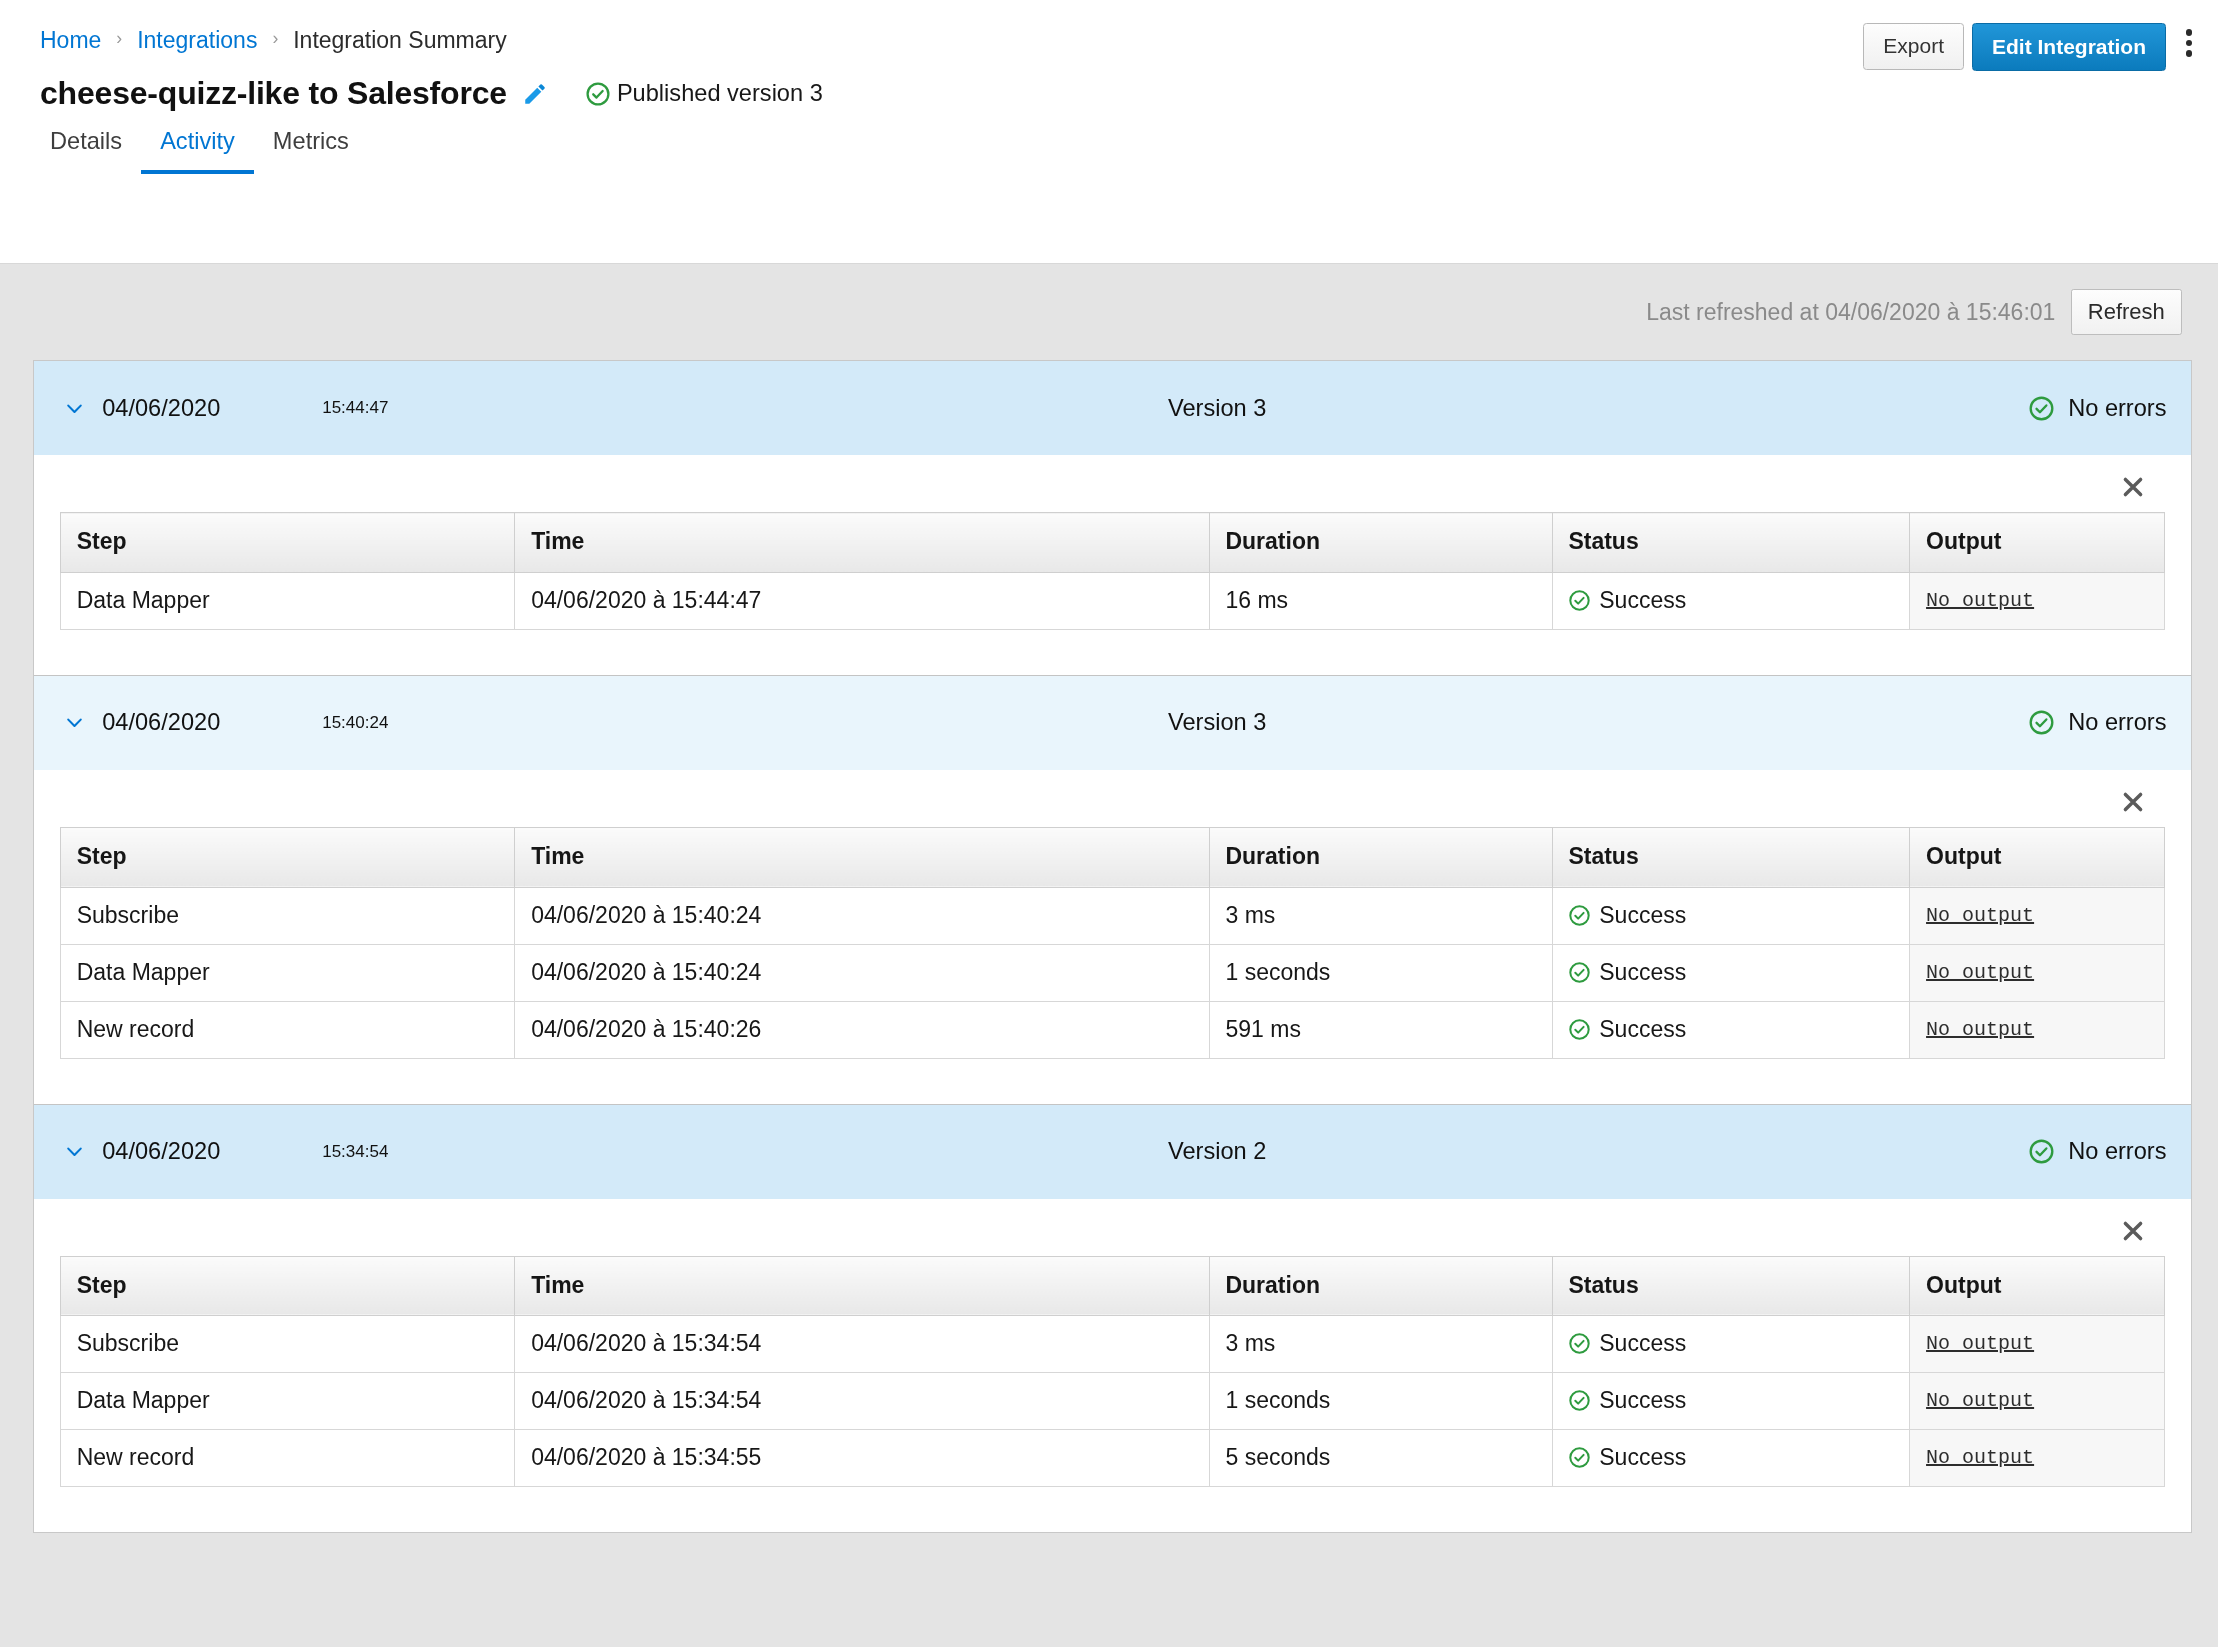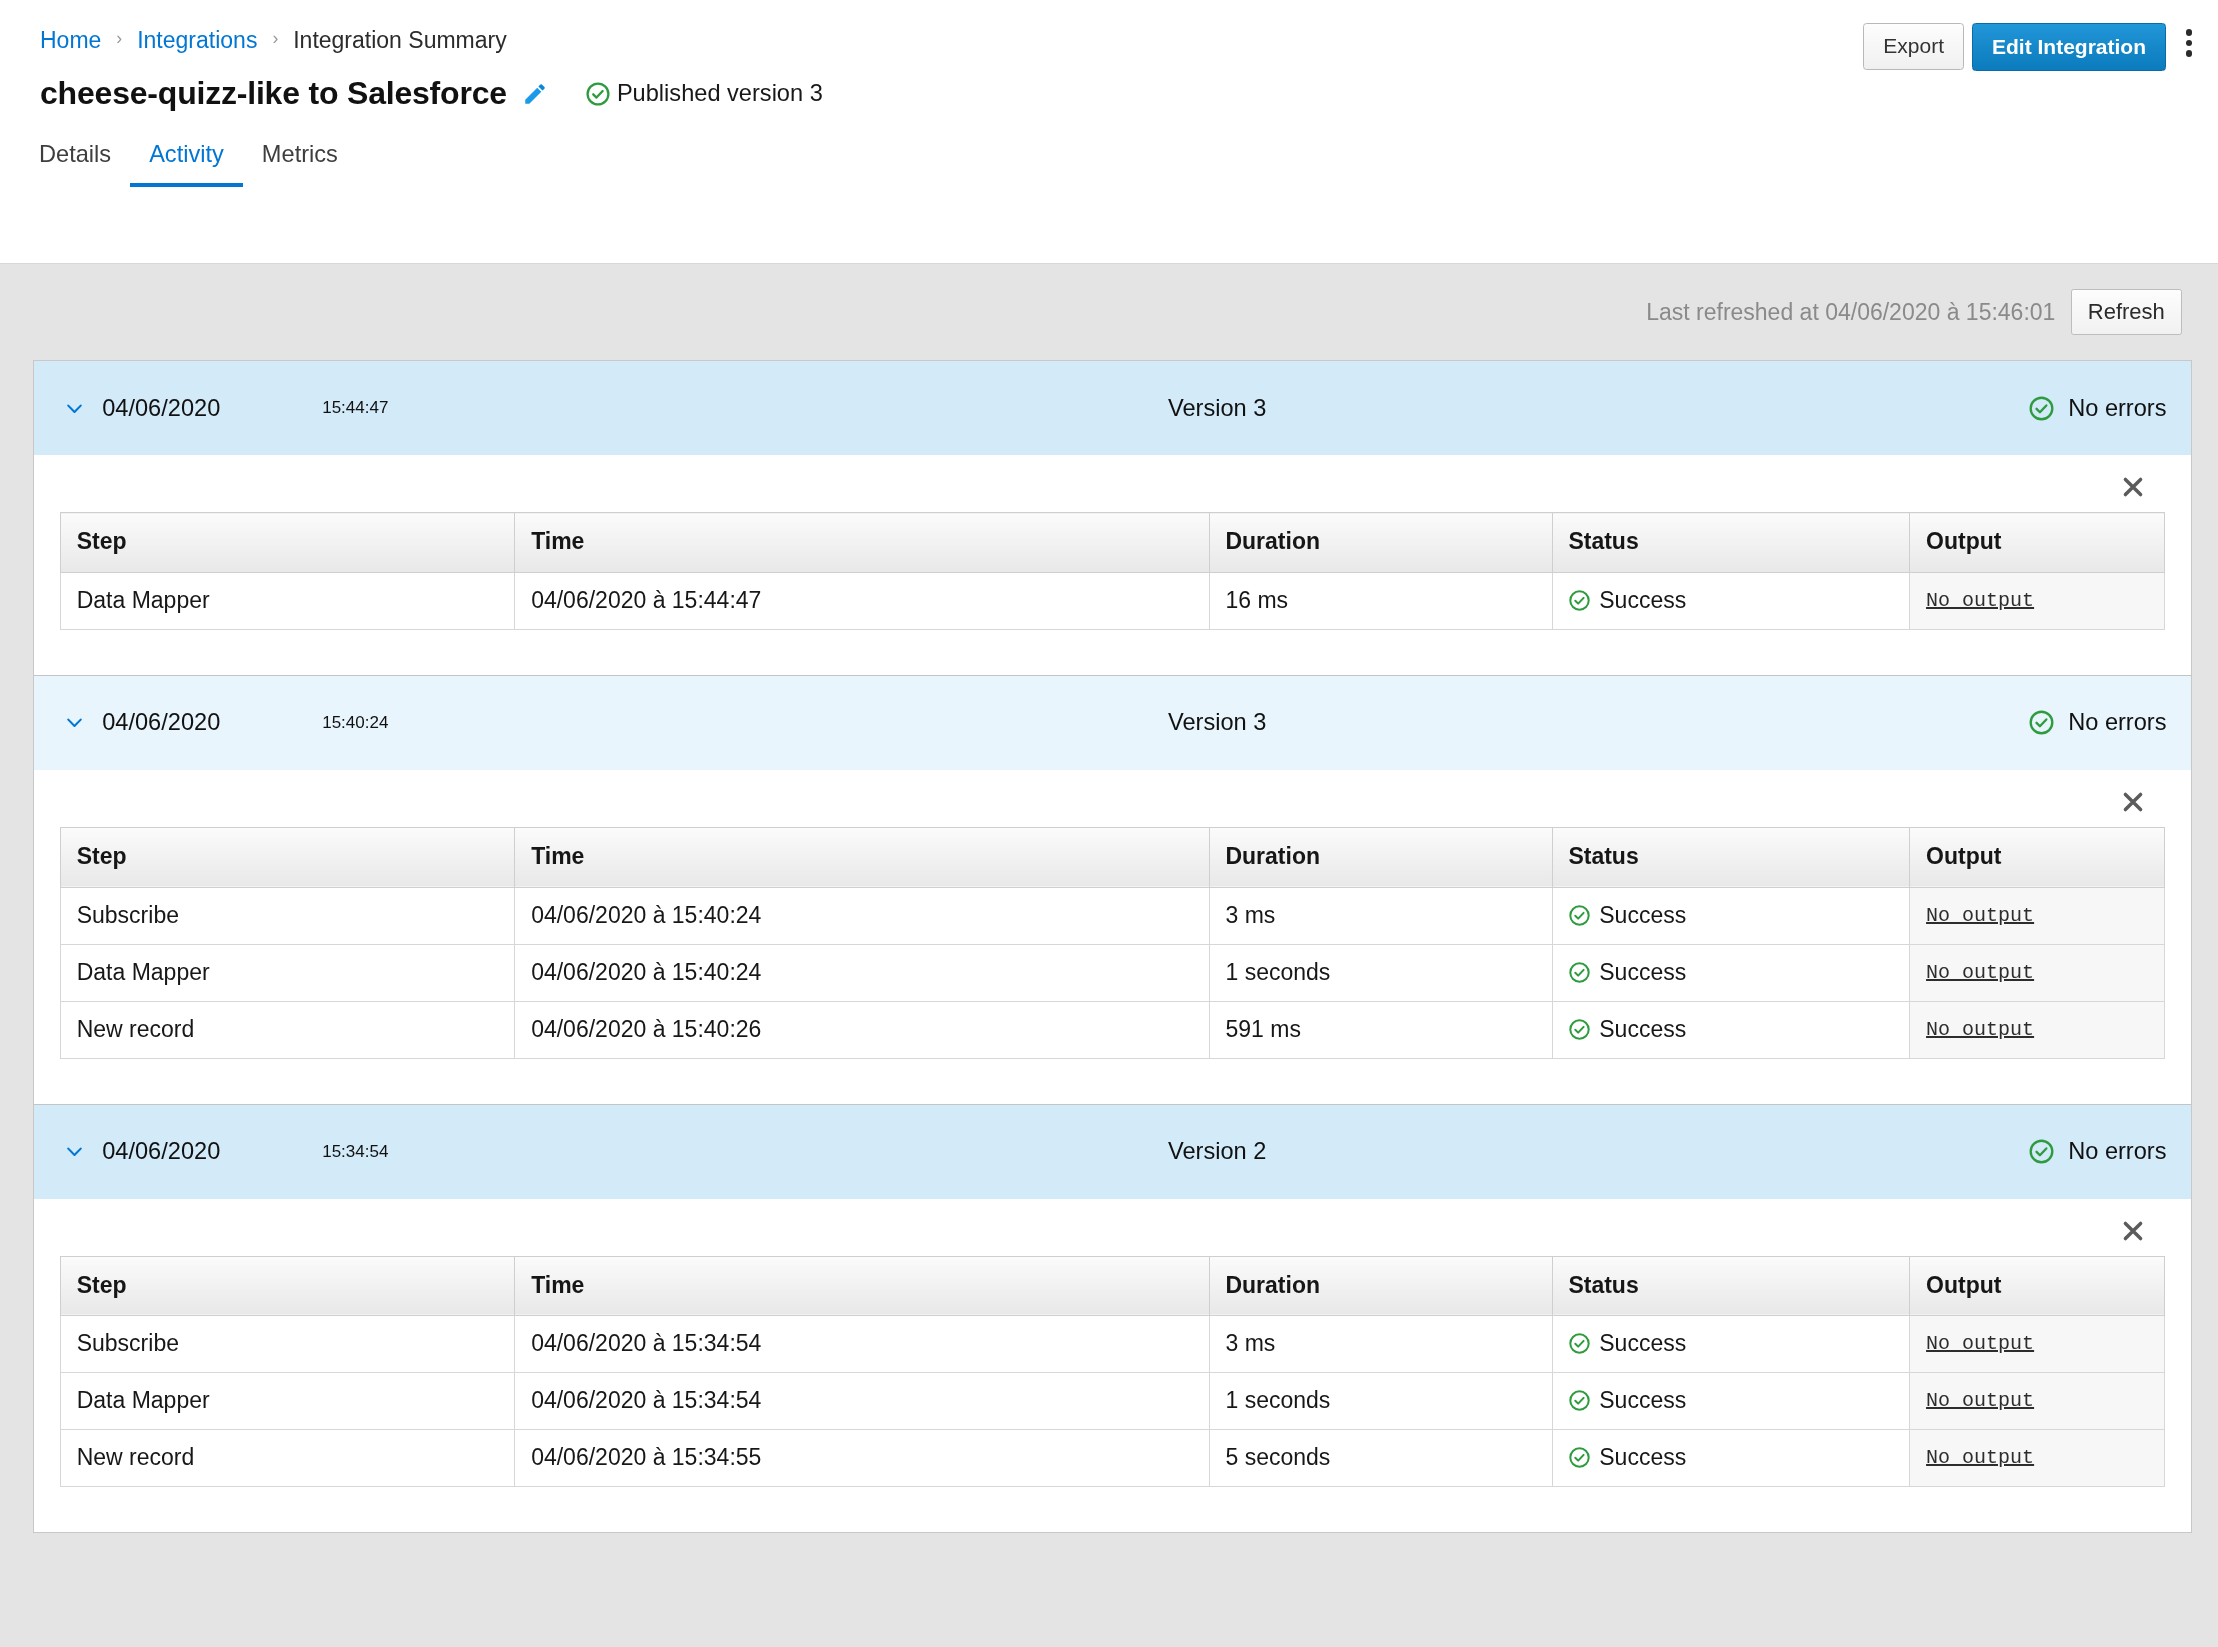--- a/index.html
+++ b/index.html
@@ -113,22 +113,22 @@
     gap: 6px;
   }
   .published-label {
     font-size: 23.6px;
     color: #181818;
     white-space: nowrap;
   }
 
   .tabs {
     display: flex;
-    align-items: flex-end;
-    padding-left: 20px;
+    align-items: center;
+    padding-left: 31px;
     height: 73px;
     gap: 0;
   }
   .tab {
     font-size: 23.6px;
     color: #3e3e3e;
     padding: 0 19px 15px 19px;
     cursor: pointer;
     border-bottom: 4.4px solid transparent;
     white-space: nowrap;

